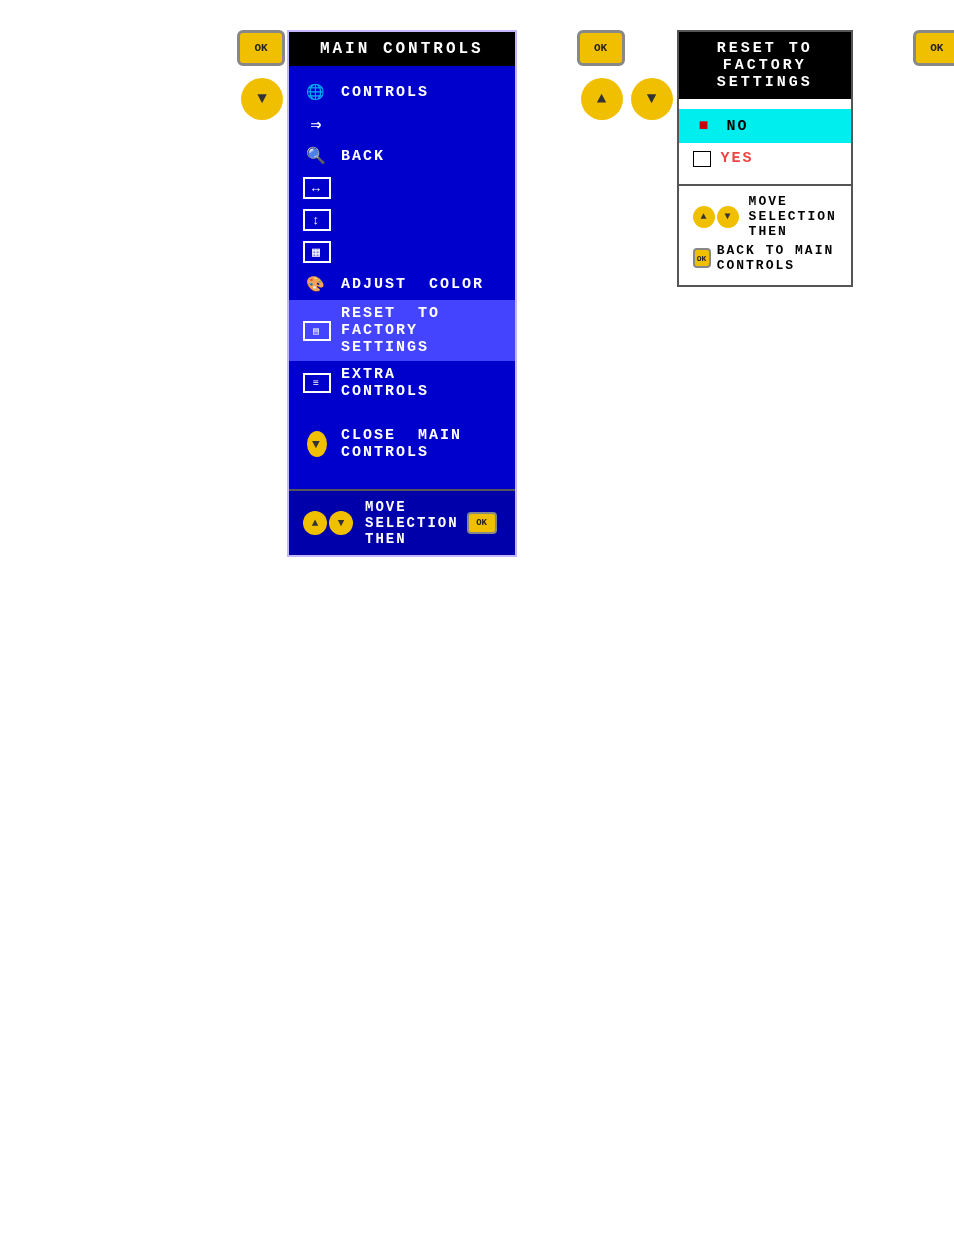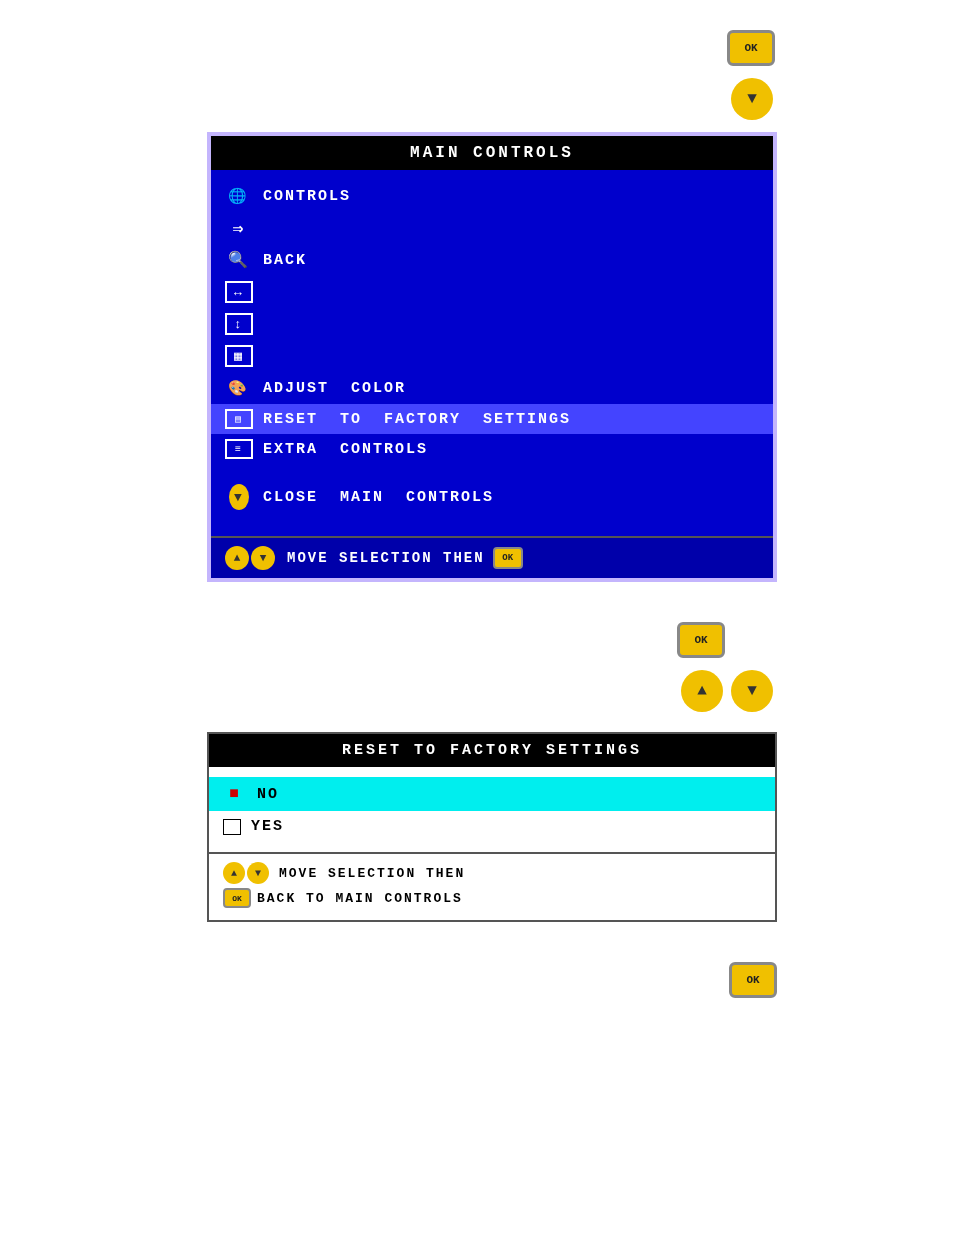--- a/index.html
+++ b/index.html
@@ -10,22 +10,22 @@
       font-family: 'Courier New', Courier, monospace;
       display: flex;
       flex-direction: column;
       align-items: center;
       padding: 30px 0;
     }
 
     .page-container {
       width: 600px;
       display: flex;
-      flex-direction: column;
-      align-items: flex-end;
+      flex-direction: row;
+      align-items: flex-start;
     }
 
     
     .ok-btn-icon {
       width: 48px;
       height: 36px;
       background: #f0c000;
       border: 3px solid #888;
       border-radius: 6px;
       display: flex;
@@ -54,21 +54,21 @@
     .arrows-row {
       display: flex;
       flex-direction: row;
       align-items: center;
       margin-bottom: 8px;
     }
 
     
     .menu-panel {
       width: 570px;
-      border: 4px solid #c4b5fd;
+      border: 2px solid #c4b5fd;
       margin-bottom: 20px;
     }
 
     .menu-title {
       background: #000000;
       color: #ffffff;
       font-size: 16px;
       font-weight: bold;
       letter-spacing: 3px;
       text-align: center;
@@ -201,21 +201,21 @@
     }
 
     .reset-item {
       display: flex;
       align-items: center;
       padding: 7px 14px;
       font-size: 15px;
       font-weight: bold;
       letter-spacing: 2px;
       font-family: 'Courier New', Courier, monospace;
-      color: #000000;
+      color: #ef4444;
       background: #ffffff;
     }
 
     .reset-item.selected {
       background: #00eeee;
       color: #000000;
     }
 
     .reset-item-icon {
       width: 24px;

